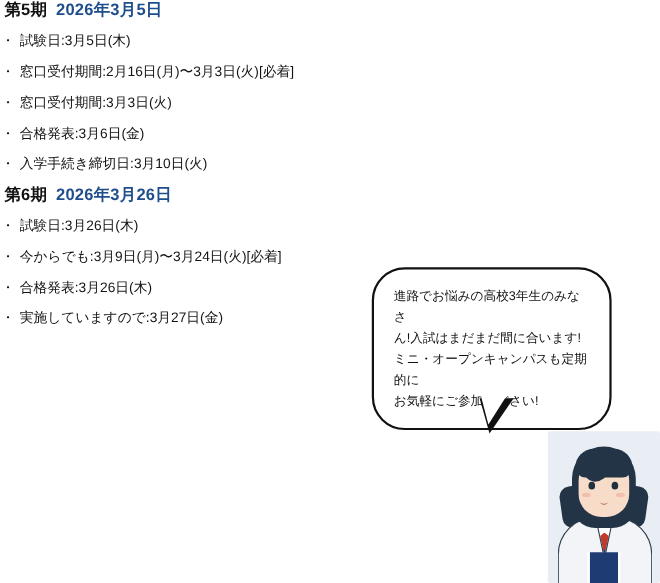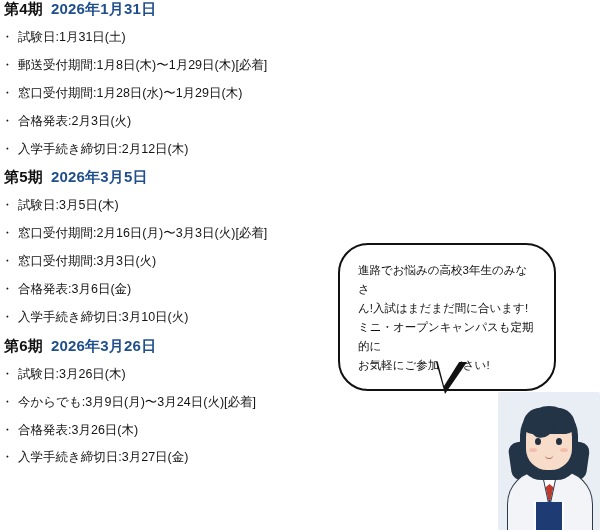--- a/index.html
+++ b/index.html
@@ -311,33 +311,20 @@
   .char-cheek-l { left: 31px; }
   .char-cheek-r { left: 62px; }
 </style>
 </head>
 <body>
 
 <div class="page">
 
   <div class="schedule-col">
 
-    <div class="term-block term1">
-      <div class="term-head">
-        <span class="term-label">第4期</span>
-        <span class="term-date">2026年1月31日</span>
-      </div>
-      <ul class="term-list">
-        <li>試験日:1月31日(土)</li>
-        <li>郵送受付期間:1月8日(木)〜1月29日(木)[必着]</li>
-        <li>窓口受付期間:1月28日(水)〜1月29日(木)</li>
-        <li>合格発表:2月3日(火)</li>
-        <li>入学手続き締切日:2月12日(木)</li>
-      </ul>
-    </div>
 
     <div class="term-block term2">
       <div class="term-head">
         <span class="term-label">第5期</span>
         <span class="term-date">2026年3月5日</span>
       </div>
       <ul class="term-list">
         <li>試験日:3月5日(木)</li>
         <li>窓口受付期間:2月16日(月)〜3月3日(火)[必着]</li>
         <li>窓口受付期間:3月3日(火)</li>
@@ -348,21 +335,21 @@
 
     <div class="term-block term3">
       <div class="term-head">
         <span class="term-label">第6期</span>
         <span class="term-date">2026年3月26日</span>
       </div>
       <ul class="term-list">
         <li>試験日:3月26日(木)</li>
         <li>今からでも:3月9日(月)〜3月24日(火)[必着]</li>
         <li>合格発表:3月26日(木)</li>
-        <li>入学手続き締切日:3月27日(金)</li>
+        <li>実施していますので:3月27日(金)</li>
       </ul>
     </div>
 
   </div>
 
   <div class="balloon-wrap">
     <div class="balloon">
       <p>進路でお悩みの高校3年生のみなさ</p>
       <p>ん!入試はまだまだ間に合います!</p>
       <p>ミニ・オープンキャンパスも定期的に</p>

